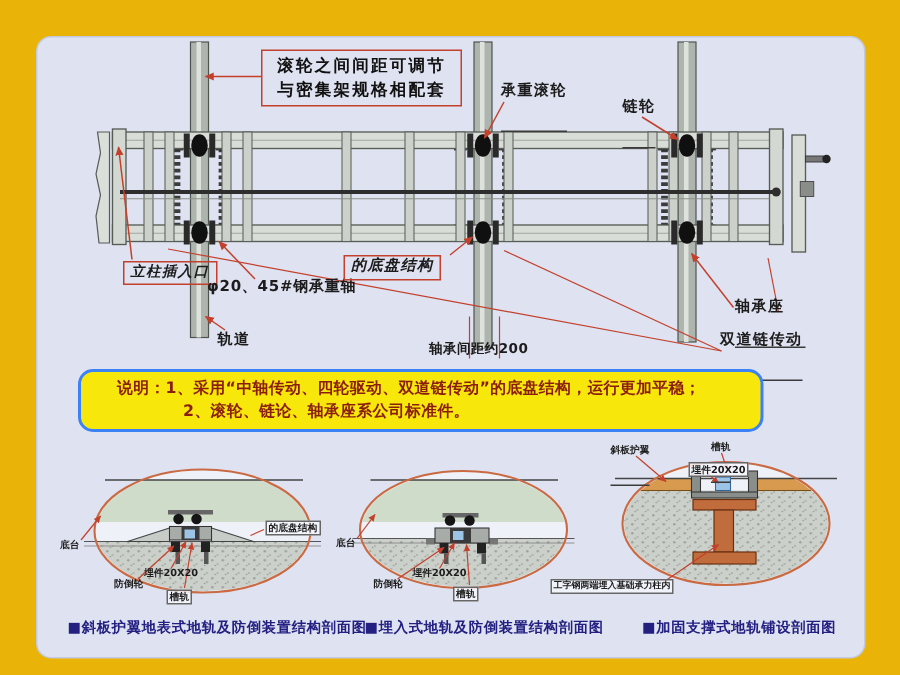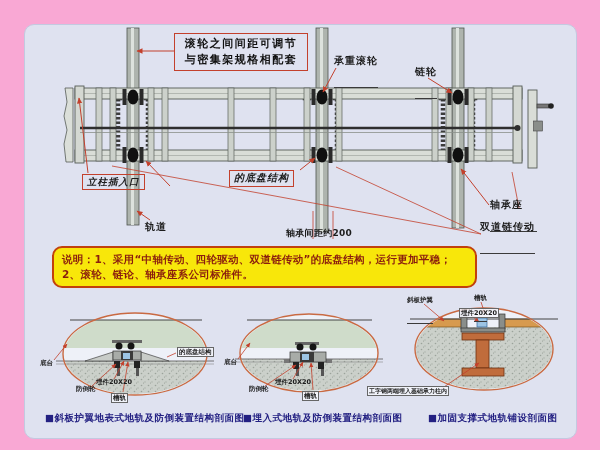--- a/index.html
+++ b/index.html
@@ -1,36 +1,36 @@
 <!DOCTYPE html>
 <html><head>
 <meta charset="utf-8">
 <style>
   html,body{margin:0;padding:0;background:#ffffff;}
-  #stage{position:relative;width:600px;height:450px;background:#f9a8d4;overflow:hidden;
+  #stage{position:relative;width:600px;height:450px;background:#eab308;overflow:hidden;
          font-family:"DejaVu Sans",sans-serif;}
   #panel{position:absolute;left:24px;top:24px;width:551px;height:413px;background:#dfe2f0;
          border:1px solid #c3c9e0;border-radius:10px;z-index:0;}
   #art{position:absolute;left:0;top:0;z-index:2;}
   .lbl{position:absolute;font:bold 10px/1.25 "DejaVu Sans",sans-serif;color:#1c1c1c;
        letter-spacing:1px;white-space:nowrap;z-index:3;}
   .ul{border-bottom:1px solid #3a3a3a;padding-bottom:19px;}
   .rbox{border:1.3px solid #c3402c;padding:1px 4px;font-style:italic;}
   .tiny{font-size:6.5px;letter-spacing:0;}
   .tag{border:1px solid #666;background:rgba(245,246,252,.85);padding:0 1px;}
   .cap{position:absolute;font:bold 9.5px "DejaVu Sans",sans-serif;color:#232082;
        letter-spacing:.5px;white-space:nowrap;z-index:3;}
   .callout{position:absolute;left:174px;top:33px;width:132px;border:1.4px solid #c3402c;
        color:#111;font:bold 11px/16px "DejaVu Sans",sans-serif;text-align:center;
        letter-spacing:1.5px;padding:2px 0;z-index:3;}
   .notice{position:absolute;left:52px;top:246px;width:405px;background:#f8e70a;
-       border:2px solid #c2410c;border-radius:10px;color:#8a1d0e;
+       border:2px solid #3b82f6;border-radius:10px;color:#8a1d0e;
        font:bold 10.5px/15px "DejaVu Sans",sans-serif;letter-spacing:.3px;
-       padding:4px 8px;z-index:3;white-space:nowrap;}
-  .notice .l2{}
+       padding:4px 24px;z-index:3;white-space:nowrap;}
+  .notice .l2{margin-left:44px;}
 </style>
 </head>
 <body>
 
 <div id="stage">
   <div id="panel"></div>
 
   <svg id="art" width="600" height="450" viewBox="0 0 600 450">
     <defs>
       <marker id="ar" markerWidth="7" markerHeight="7" refX="5.5" refY="3.5" orient="auto">
@@ -253,20 +253,21 @@
   </svg>
 
   <div class="callout">
     <div>滚轮之间间距可调节</div>
     <div>与密集架规格相配套</div>
   </div>
 
   <div class="lbl ul" style="left:334px;top:55px">承重滚轮</div>
   <div class="lbl ul" style="left:415px;top:66px">链轮</div>
   <div class="lbl rbox" style="left:82px;top:174px;font-size:9.5px">立柱插入口</div>
+  <div class="lbl" style="left:138px;top:186px;letter-spacing:.5px">φ20、45#钢承重轴</div>
   <div class="lbl rbox" style="left:229px;top:170px">的底盘结构</div>
   <div class="lbl ul" style="left:145px;top:221px">轨道</div>
   <div class="lbl" style="left:286px;top:228px;font-size:9px;letter-spacing:.3px">轴承间距约200</div>
   <div class="lbl ul" style="left:490px;top:199px;padding-right:14px">轴承座</div>
   <div class="lbl ul" style="left:480px;top:221px">双道链传动</div>
 
   <div class="notice">
     <div>说明：1、采用“中轴传动、四轮驱动、双道链传动”的底盘结构，运行更加平稳；</div>
     <div class="l2">2、滚轮、链论、轴承座系公司标准件。</div>
   </div>

